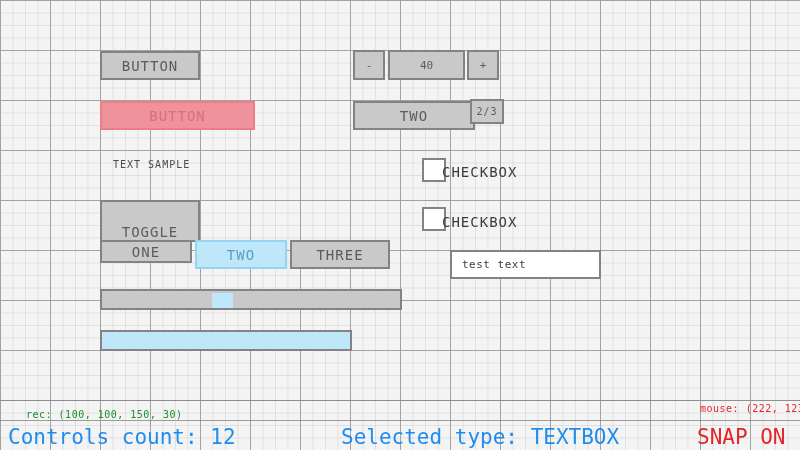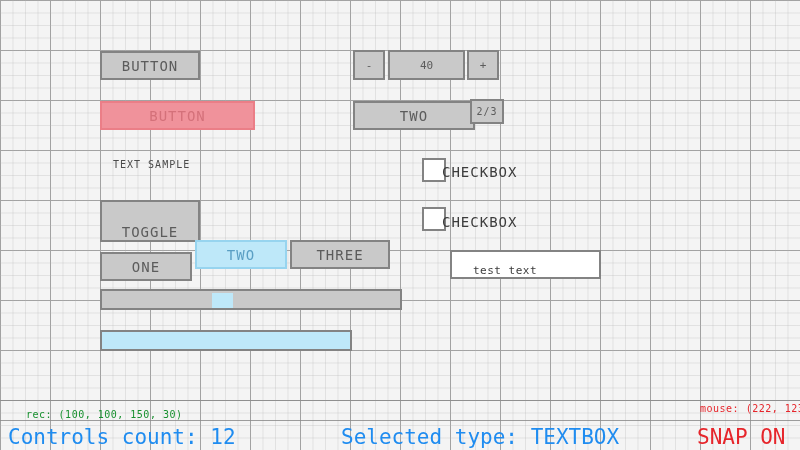--- a/index.html
+++ b/index.html
@@ -96,22 +96,22 @@
     white-space: nowrap;
   }
 
   
   .textbox {
     position: absolute;
     box-sizing: border-box;
     background: #ffffff;
     border: 2px solid #838383;
     display: flex;
-    align-items: flex-end;
-    padding-left: 21px;
+    align-items: center;
+    padding-left: 10px;
     font-size: 11px;
     letter-spacing: 0.5px;
     color: #3c3c3c;
   }
 
   
   .slider-track {
     position: absolute;
     box-sizing: border-box;
     background: #c9c9c9;
@@ -168,21 +168,21 @@
   <div class="ctrl btn-pressed" style="left:100px; top:101px; width:155px; height:29px;">
     <span>BUTTON</span>
   </div>
 
   <div class="label-plain" style="left:113px; top:159px;">TEXT SAMPLE</div>
 
   <div class="ctrl btn-normal" style="left:100px; top:200px; width:100px; height:42px;align-items:flex-end;">
     <span>TOGGLE</span>
   </div>
 
-  <div class="ctrl btn-normal" style="left:100px; top:240px; width:92px; height:29px;margin-top:12px;">
+  <div class="ctrl btn-normal" style="left:100px; top:240px; width:92px; height:23px;">
     <span>ONE</span>
   </div>
   <div class="ctrl sel-blue" style="left:195px; top:240px; width:92px; height:29px;">
     <span>TWO</span>
   </div>
   <div class="ctrl btn-normal" style="left:290px; top:240px; width:100px; height:29px;">
     <span>THREE</span>
   </div>
 
   <div class="slider-track" style="left:100px; top:289px; width:302px; height:21px;">

